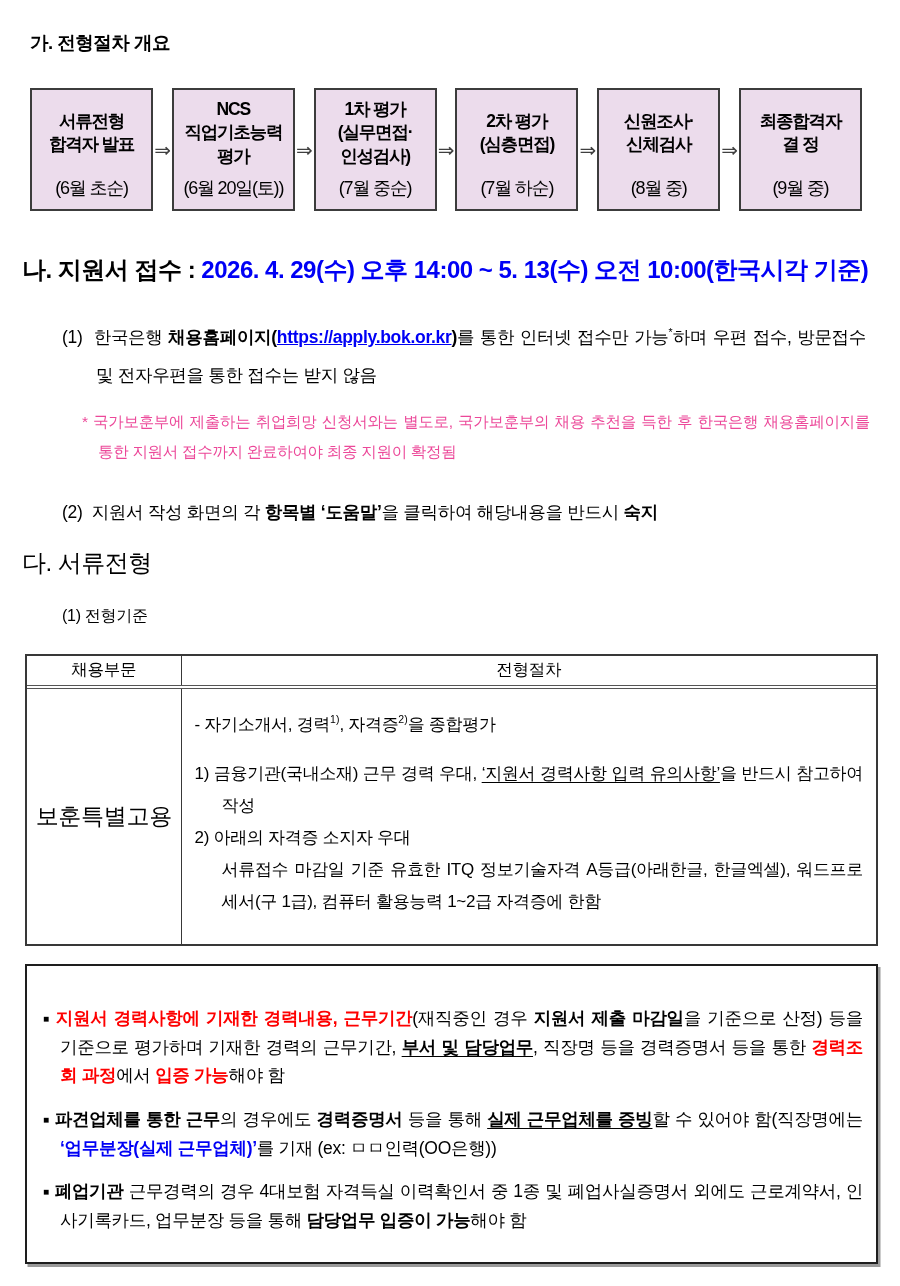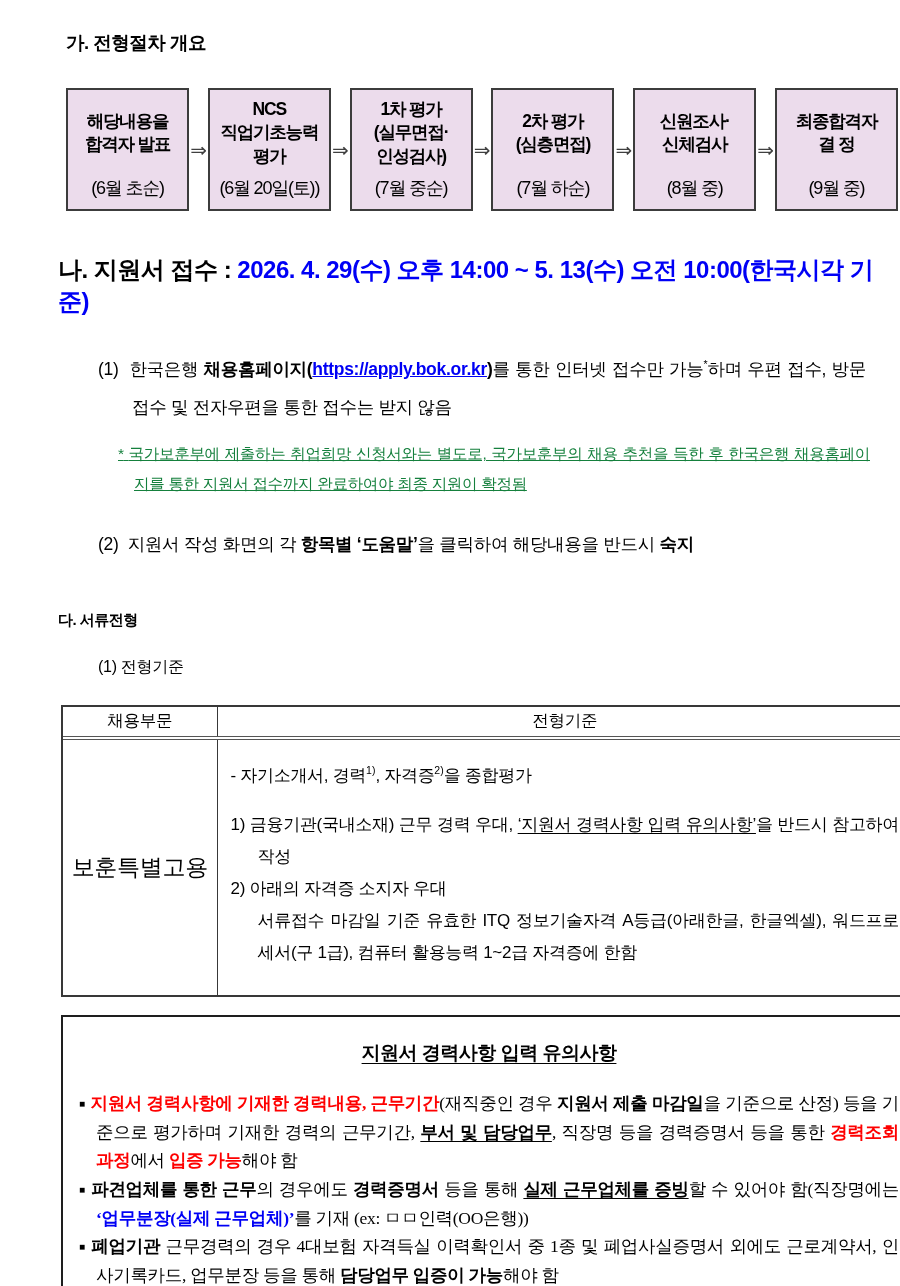--- a/index.html
+++ b/index.html
@@ -8,21 +8,21 @@
     --flow-box-fill:#ecdcec;
     --flow-box-border:#3c3c3c;
   }
   *{box-sizing:border-box;}
   html,body{margin:0;padding:0;}
   body{
     width:900px;height:1286px;background:#ffffff;color:#000;
     font-family:"Liberation Sans","DejaVu Sans",sans-serif;
     letter-spacing:-0.3px;
   }
-  .page{position:relative;width:900px;height:1286px;overflow:hidden;background:#fff;padding-left:36px;}
+  .page{position:relative;width:900px;height:1286px;overflow:hidden;background:#fff;}
 
   .h-main{margin:30px 0 0 30px;font-size:18.5px;font-weight:700;letter-spacing:-0.5px;}
 
   
   .flow{display:flex;align-items:center;margin:33px 0 0 30px;width:832px;}
   .fbox{
     width:123px;height:123px;flex-shrink:0;
     background:var(--flow-box-fill);
     border:2px solid var(--flow-box-border);
     display:flex;flex-direction:column;text-align:center;
@@ -36,25 +36,25 @@
 
   .h-na{margin:43px 0 0 22px;font-size:24px;font-weight:700;letter-spacing:-0.5px;}
   .h-na .blue{color:var(--highlight-blue);}
 
   .para{
     margin:33px 34px 0 0;padding-left:96px;text-indent:-34px;
     font-size:17.5px;line-height:2.15;text-align:justify;
   }
   .fn{
     margin:13px 30px 0 0;padding-left:98px;text-indent:-16px;
-    font-size:15.5px;line-height:1.95;text-align:justify;color:#15803d;text-decoration:underline;
+    font-size:15.5px;line-height:1.95;text-align:justify;color:#ec4899;
   }
   .para2{margin-top:26px;}
 
-  .h-da{margin:48px 0 0 22px;font-size:15px;font-weight:700;letter-spacing:-0.5px;}
+  .h-da{margin:16px 0 0 22px;font-size:24px;font-weight:400;letter-spacing:-0.5px;}
   .sub{margin:27px 0 0 62px;font-size:16px;}
 
   
   .tblwrap{margin:27px 0 0 25px;width:853px;border:2px solid #383838;}
   table.tbl{width:100%;border-collapse:collapse;font-size:17px;table-layout:fixed;border-radius:11px;}
   .tbl th{
     font-weight:400;font-size:16.5px;height:31px;
     border-bottom:4px double #555;padding:2px 0 4px 0;
   }
   .tbl th.c1{width:154px;border-right:1.5px solid #383838;}
@@ -75,40 +75,40 @@
     border:2.5px solid #1e1e1e;box-shadow:2.5px 3px 0 #9a9a9a;
     padding:23px 13px 27px 16px;
   }
   .notice .ntitle{
     text-align:center;font-size:19px;font-weight:700;
     text-decoration:underline;text-underline-offset:4px;
     margin-bottom:23px;letter-spacing:-0.5px;
   }
   .bullet{
     font-size:17.5px;line-height:1.64;text-align:justify;
-    padding-left:17px;text-indent:-17px;font-family:Liberation Serif, serif;
+    margin-top:15px;padding-left:17px;text-indent:-17px;
   }
   .bullet .sq{font-size:10px;vertical-align:2.5px;margin-right:5px;letter-spacing:0;}
 
   .b{font-weight:700;}
   .u{text-decoration:underline;text-underline-offset:3px;}
   .red{color:var(--highlight-red);font-weight:700;}
   .blue{color:var(--highlight-blue);font-weight:700;}
   .link{color:var(--highlight-blue);font-weight:700;text-decoration:underline;cursor:pointer;}
 </style>
 </head>
 <body>
 
 <div class="page">
 
   <div class="h-main">가. 전형절차 개요</div>
 
   <div class="flow">
     <div class="fbox">
-      <div class="t">해당내용을
+      <div class="t">서류전형
 합격자 발표</div>
       <div class="d">(6월 초순)</div>
     </div>
     <div class="farrow">⇒</div>
     <div class="fbox">
       <div class="t">NCS
 직업기초능력
 평가</div>
       <div class="d">(6월 20일(토))</div>
     </div>
@@ -148,41 +148,40 @@
   <div class="para para2"><span>(2)</span>&nbsp;&nbsp;<span>지원서 작성 화면의 각 </span><span class="b">항목별 ‘도움말’</span><span>을 클릭하여 해당내용을 반드시 </span><span class="b">숙지</span></div>
 
   <div class="h-da">다. 서류전형</div>
   <div class="sub">(1) 전형기준</div>
 
   <div class="tblwrap">
     <table class="tbl">
       <thead>
         <tr>
           <th class="c1">채용부문</th>
-          <th>전형기준</th>
+          <th>전형절차</th>
         </tr>
       </thead>
       <tbody>
         <tr>
           <td class="c1">보훈특별고용</td>
           <td class="c2">
             <div class="crit">
               <div class="l1"><span>- </span><span>자기소개서, 경력</span><sup class="fnm">1)</sup><span>, 자격증</span><sup class="fnm">2)</sup><span>을 종합평가</span></div>
               <div class="item"><span>1) </span><span>금융기관(국내소재) 근무 경력 우대, </span><span class="u">‘지원서 경력사항 입력 유의사항’</span><span>을 반드시 참고하여 작성</span></div>
               <div class="item"><span>2) </span><span>아래의 자격증 소지자 우대</span></div>
               <div class="detail">서류접수 마감일 기준 유효한 ITQ 정보기술자격 A등급(아래한글, 한글엑셀), 워드프로세서(구 1급), 컴퓨터 활용능력 1~2급 자격증에 한함</div>
             </div>
           </td>
         </tr>
       </tbody>
     </table>
   </div>
 
   <div class="notice">
-    <div class="ntitle">지원서 경력사항 입력 유의사항</div>
 
     <div class="bullet"><span class="sq">■</span><span class="red">지원서 경력사항에 기재한 경력내용, 근무기간</span><span>(재직중인 경우 </span><span class="b">지원서 제출 마감일</span><span>을 기준으로 산정) 등을 기준으로 평가하며 기재한 경력의 근무기간, </span><span class="b u">부서 및 담당업무</span><span>, 직장명 등을 경력증명서 등을 통한 </span><span class="red">경력조회 과정</span><span>에서 </span><span class="red">입증 가능</span><span>해야 함</span></div>
 
     <div class="bullet"><span class="sq">■</span><span class="b">파견업체를 통한 근무</span><span>의 경우에도 </span><span class="b">경력증명서</span><span> 등을 통해 </span><span class="b u">실제 근무업체를 증빙</span><span>할 수 있어야 함(직장명에는 </span><span class="blue">‘업무분장(실제 근무업체)’</span><span>를 기재 (ex: ㅁㅁ인력(OO은행))</span></div>
 
     <div class="bullet"><span class="sq">■</span><span class="b">폐업기관</span><span> 근무경력의 경우 4대보험 자격득실 이력확인서 중 1종 및 폐업사실증명서 외에도 근로계약서, 인사기록카드, 업무분장 등을 통해 </span><span class="b">담당업무 입증이 가능</span><span>해야 함</span></div>
 
   </div>
 
 </div>

